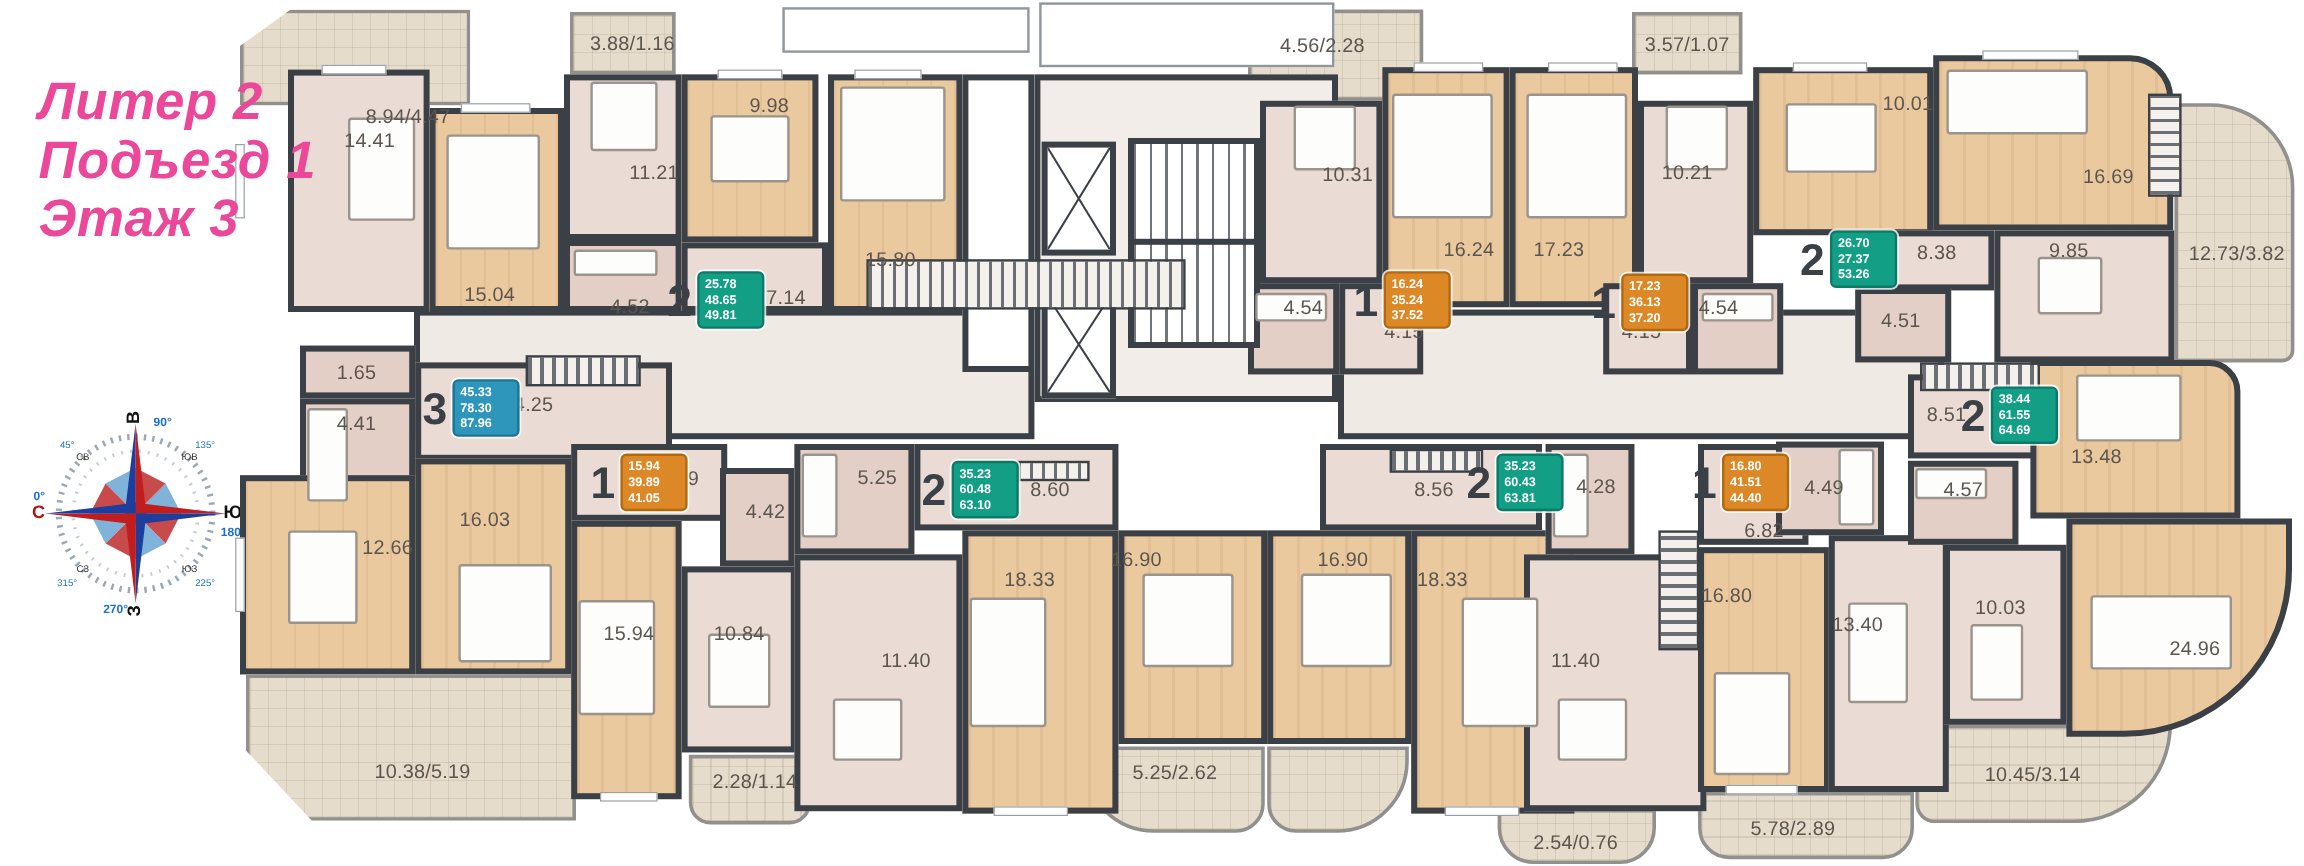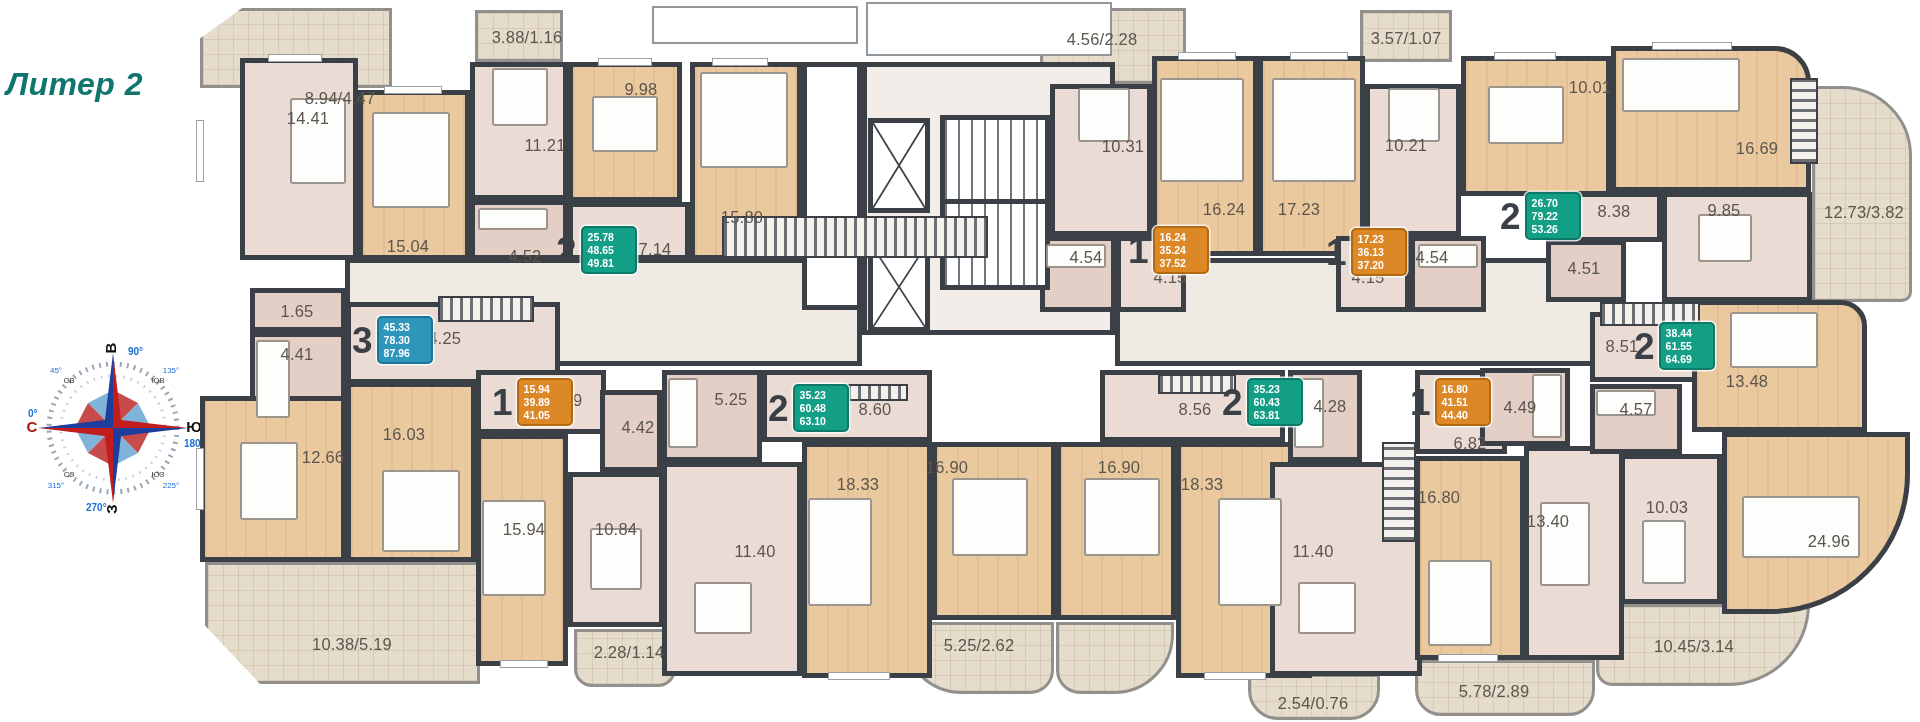--- a/index.html
+++ b/index.html
@@ -33,32 +33,34 @@
   
   .badge{position:absolute;display:flex;align-items:center;gap:4px;z-index:30;}
   .badge .num{font-size:37px;font-weight:700;color:#3a4046;line-height:1;}
   .badge .box{display:flex;flex-direction:column;justify-content:center;padding:3px 5px;border-radius:5px;
               color:#fff;font-size:10.5px;font-weight:700;line-height:1.22;min-width:42px;
               box-shadow:0 0 0 1.5px rgba(255,255,255,.8);}
   .badge.teal .box{background:#139e86;border:2px solid #0d7a67;}
   .badge.orange .box{background:#dd8826;border:2px solid #b3690f;}
   .badge.blue .box{background:#2e96ba;border:2px solid #1e7495;}
   
-  .title{position:absolute;left:6px;top:60px;z-index:40;font-style:italic;font-weight:700;
-         color:#0f766e;font-size:32px;line-height:49px;letter-spacing:.5px;}
+  .title{position:absolute;left:32px;top:60px;z-index:40;font-style:italic;font-weight:700;
+         color:#ec4899;font-size:44px;line-height:49px;letter-spacing:.5px;}
   
   #compass{position:absolute;left:26px;top:341px;width:174px;height:174px;z-index:40;}
 </style>
 </head>
 <body>
 
 <div id="canvas">
 
   <div class="title">
     <div>Литер 2</div>
+    <div>Подъезд 1</div>
+    <div>Этаж 3</div>
   </div>
 
   <div id="compass">
     <svg viewBox="0 0 174 174">
       <circle cx="87" cy="87" r="64" fill="none" stroke="#9aa7b5" stroke-width="5" stroke-dasharray="2 5"></circle>
       <circle cx="87" cy="87" r="52" fill="none" stroke="#c3ccd6" stroke-width="3" stroke-dasharray="1.5 6"></circle>
 
       <polygon points="87,87 62,62 87,49" fill="#7fb3d9"></polygon>
         <polygon points="87,87 62,62 49,87" fill="#c84b4b"></polygon>
       <polygon points="87,87 112,62 125,87" fill="#7fb3d9"></polygon>
@@ -332,21 +334,21 @@
     <span class="box">
       <span>17.23</span>
       <span>36.13</span>
       <span>37.20</span>
     </span>
   </div>
   <div class="badge teal" style="left:1500px;top:192px;">
     <span class="num">2</span>
     <span class="box">
       <span>26.70</span>
-      <span>79.22</span>
+      <span>27.37</span>
       <span>53.26</span>
     </span>
   </div>
   <div class="badge teal" style="left:1634px;top:322px;">
     <span class="num">2</span>
     <span class="box">
       <span>38.44</span>
       <span>61.55</span>
       <span>64.69</span>
     </span>

